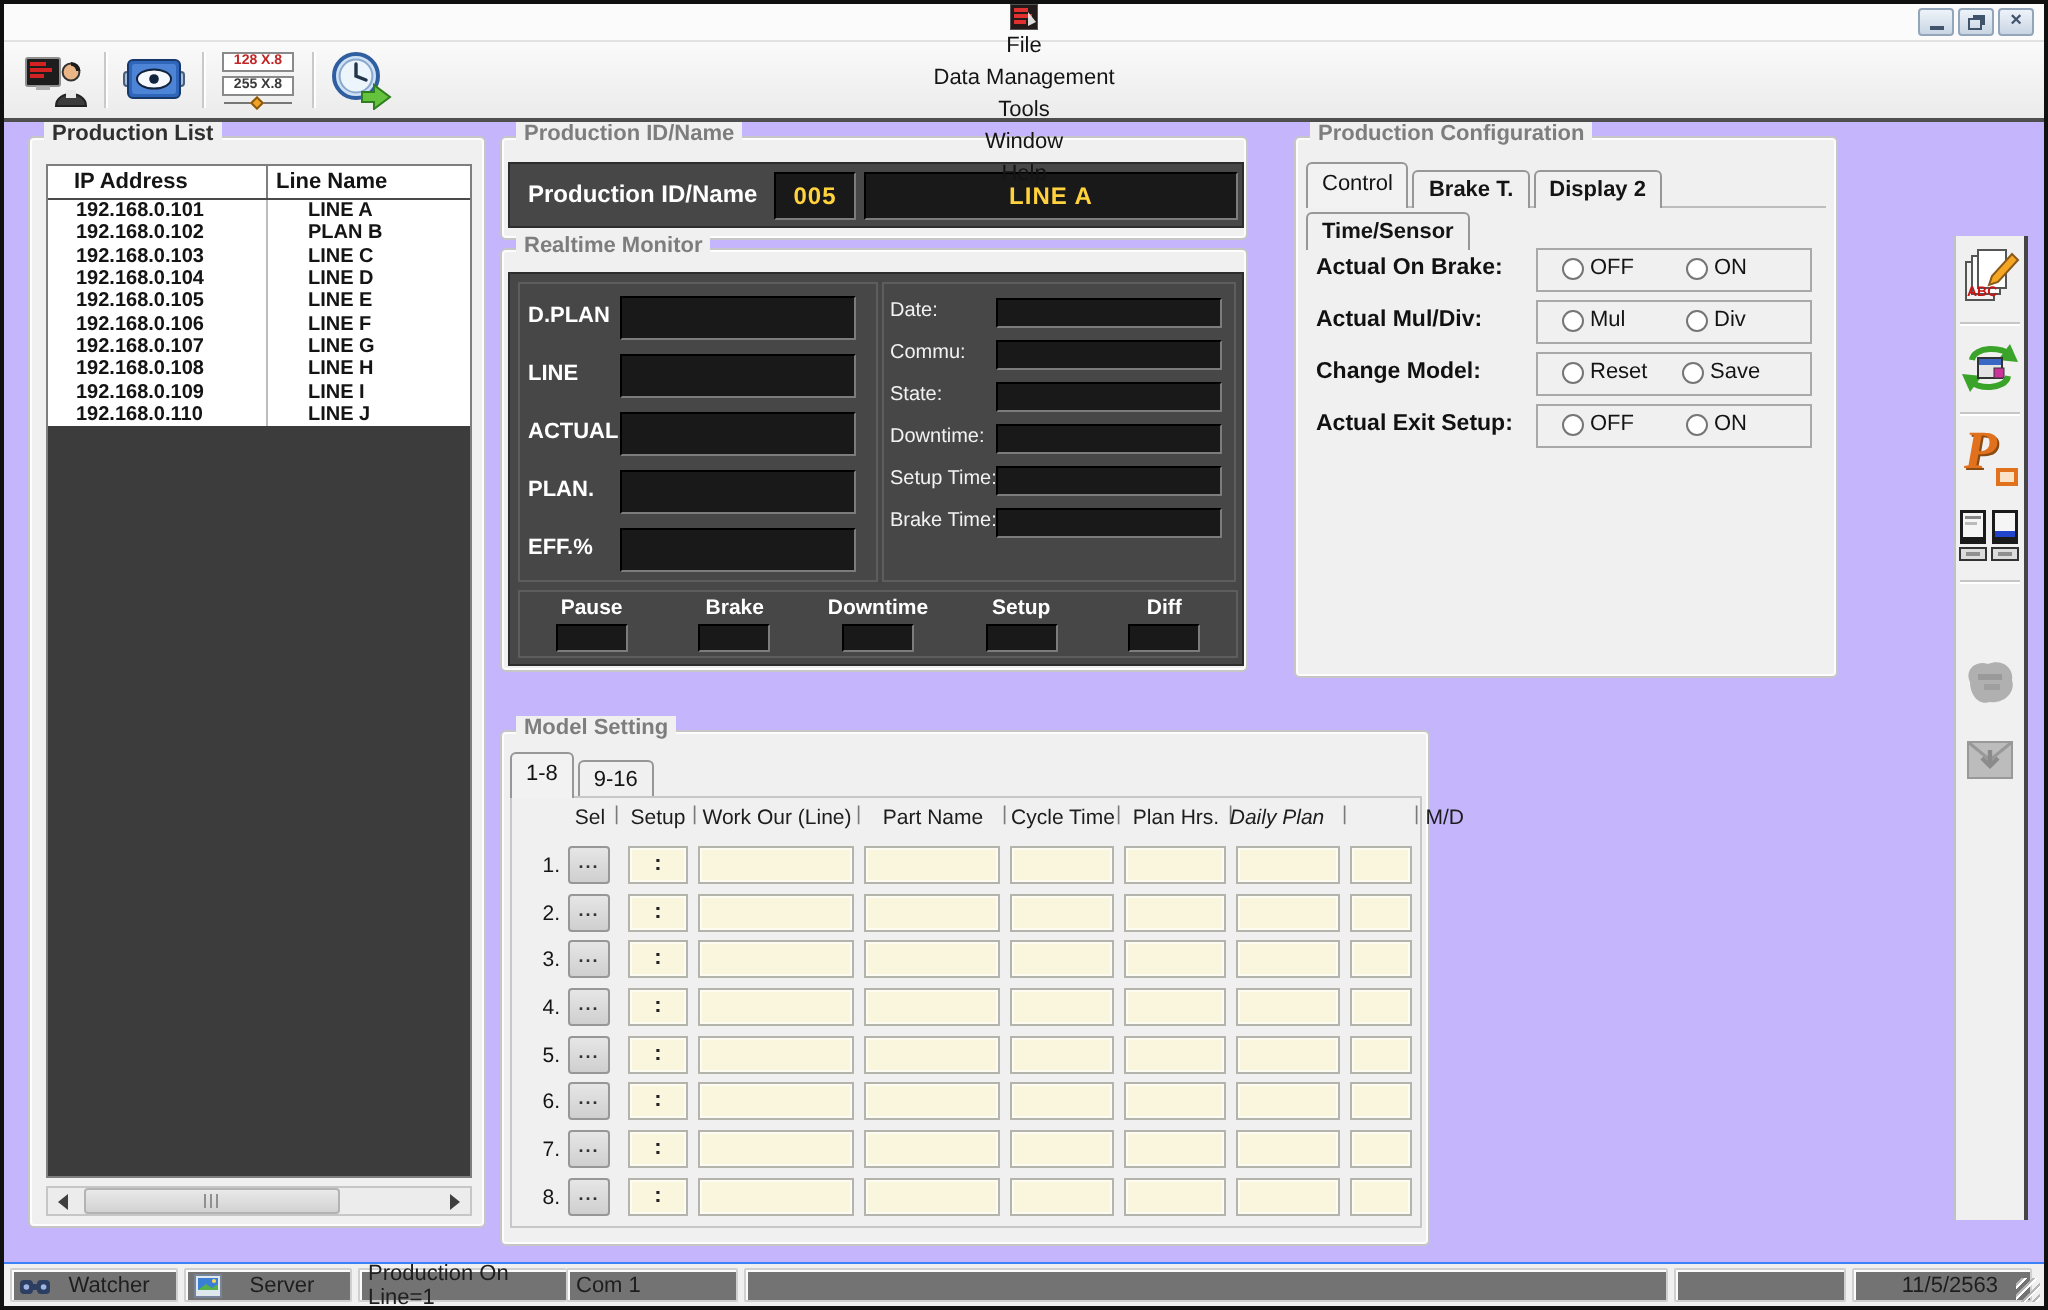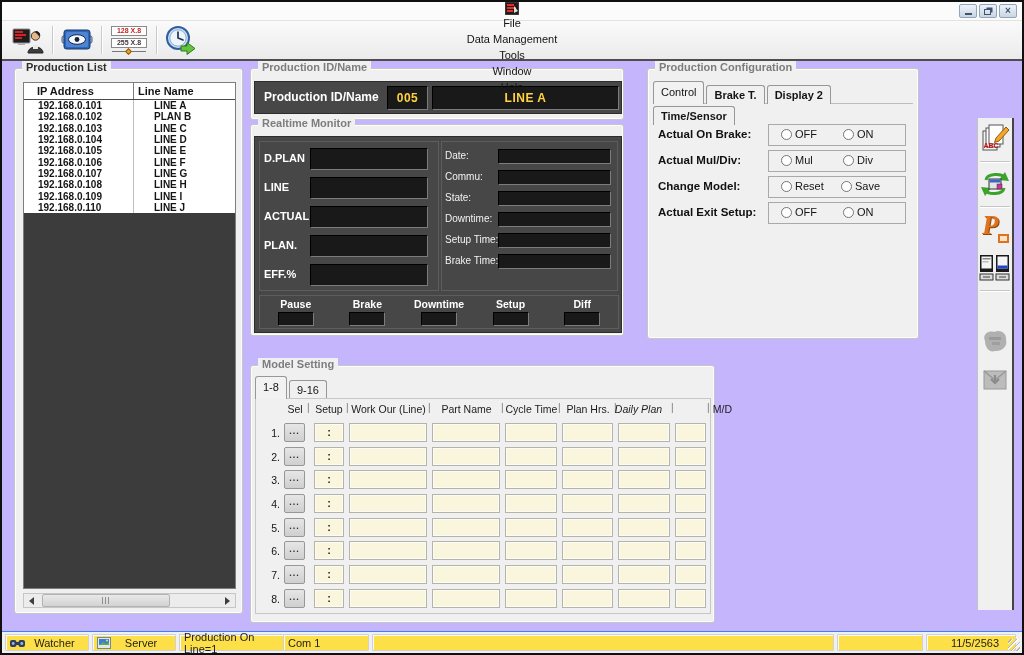--- a/index.html
+++ b/index.html
@@ -175,21 +175,21 @@
   .p-letter { font-family: "Liberation Serif", serif; font-style: italic; font-weight: bold; font-size: 27px; color: #e2711d; text-shadow: 1px 1px 0 #8a4a12; position: absolute; left: 2px; top: -4px; }
   .p-win { position: absolute; right: 1px; bottom: 1px; width: 11px; height: 9px; background: #fbe3c8; border: 2px solid #e2711d; }
   .disabled-icon { opacity: 0.85; }
 
   
   .statusbar {
     position: absolute; left: 0; right: 0; bottom: 0; height: 21px;
     background: #f0f0f0; display: flex; align-items: center; padding: 0 3px;
   }
   .status-cell {
-    height: 17px; border: 1px solid #d0d0d0; border-radius: 1px; background: #fde047;
+    height: 17px; border: 1px solid #d0d0d0; border-radius: 1px; background: #737373;
     display: flex; align-items: center; font-size: 11px; color: #1e1e1e;
     margin-right: 3px; padding: 0 4px; box-shadow: inset 1px 1px 0 #fbfbfb;
   }
   .sc1 { width: 84px; } .sc2 { width: 84px; }
   .sc3 { width: 104px; margin-right: 0; border-right: none; }
   .sc4 { width: 86px; }
   .sc5 { flex: 1; } .sc6 { width: 86px; }
   .sc7 { width: 90px; justify-content: flex-end; padding-right: 16px; }
   .status-text-center { flex: 1; text-align: center; }
   .grip {

